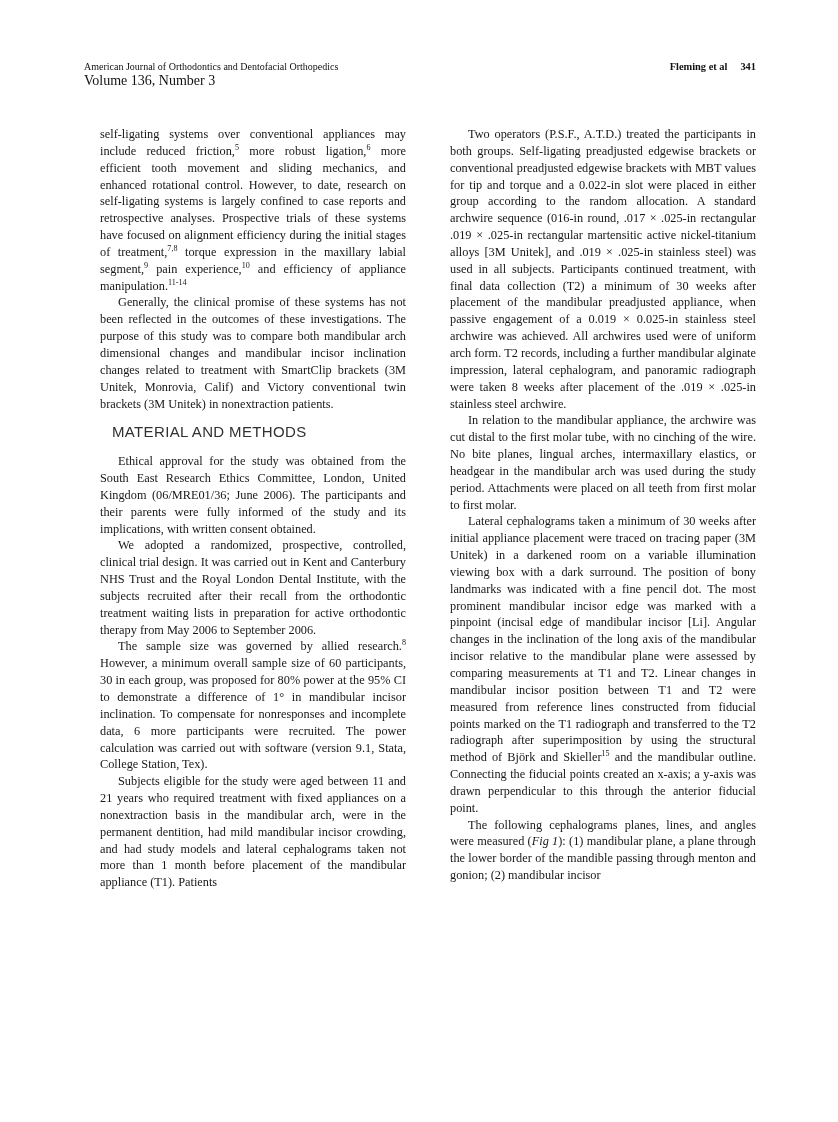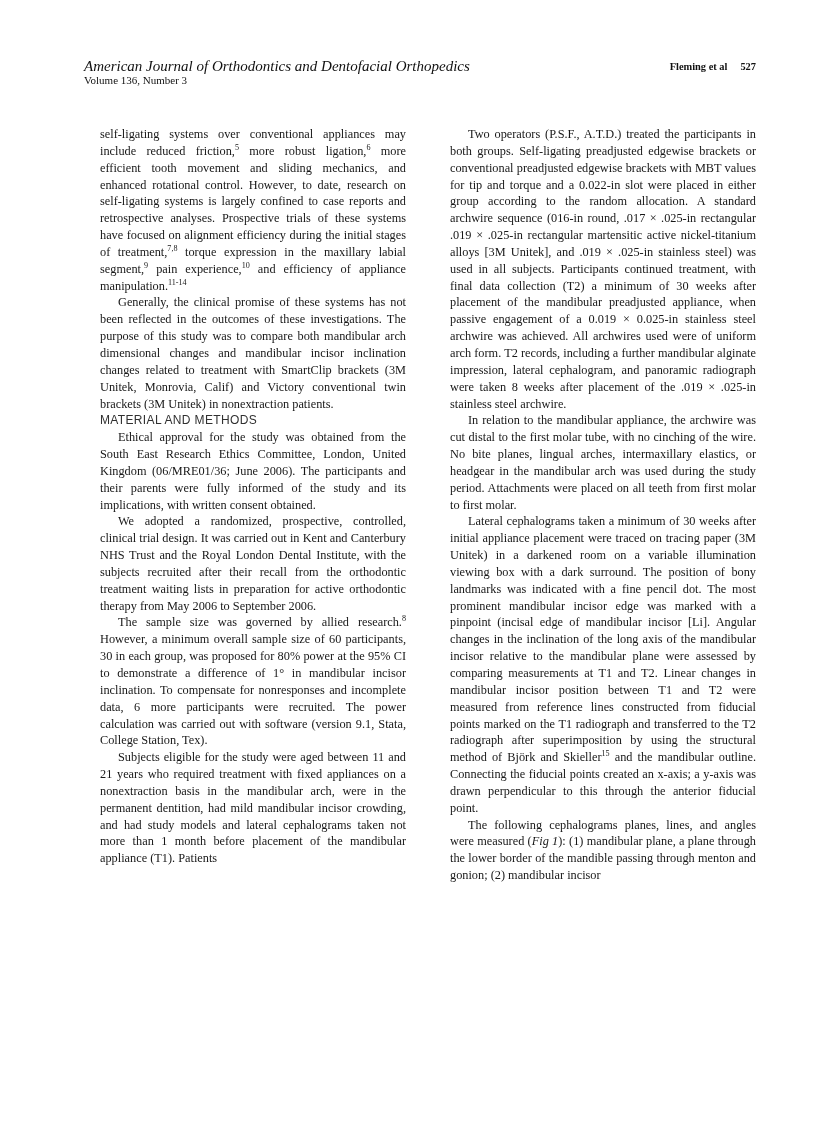--- a/index.html
+++ b/index.html
@@ -34,29 +34,28 @@
     height: 36px;
   }
   .rh-left {
     position: absolute;
     left: 0;
     top: 0;
     width: 480px;
   }
   .rh-journal {
     font-family: "Liberation Serif", serif;
-    font-style: italic;
-    font-size: 15px;
+    font-size: 10px;
     line-height: 13.5px;
     color: #111;
     white-space: nowrap;
   }
   .rh-volume {
     font-family: "Liberation Serif", serif;
-    font-size: 11px;
+    font-size: 14px;
     line-height: 13.5px;
     color: #111;
     white-space: nowrap;
   }
   .rh-right {
     position: absolute;
     right: 0;
     top: 0;
     text-align: right;
     white-space: nowrap;
@@ -89,24 +88,24 @@
     font-size: 12.3px;
     line-height: 16.85px;
     text-align: justify;
     text-justify: inter-word;
     color: #171717;
     hyphens: manual;
   }
   p.indent { text-indent: 18px; }
 
   h2.section-head {
-    margin: 0;
+    margin: 12px;
     font-family: "Liberation Sans", sans-serif;
     font-weight: 400;
-    font-size: 12px;
+    font-size: 15px;
     letter-spacing: 0.35px;
     line-height: 16.85px;
     color: #303030;
     text-transform: none;
   }
   .gap-before-head { margin-top: 20px; }
   .gap-after-head  { margin-top: 7px; }
 
   sup.ref {
     font-size: 8.1px;
@@ -120,21 +119,21 @@
 <body>
 
 <div class="page">
 
   <div class="running-head">
     <div class="rh-left">
       <div class="rh-journal">American Journal of Orthodontics and Dentofacial Orthopedics</div>
       <div class="rh-volume">Volume 136, Number 3</div>
     </div>
     <div class="rh-right">
-      <span class="rh-authors">Fleming et al</span><span>527</span>
+      <span class="rh-authors">Fleming et al</span><span>341</span>
     </div>
   </div>
 
   <div class="columns">
 
     <div class="col col-left">
 
       <p class="body-par"><span>self-ligating systems over conventional appliances may include reduced friction,</span><sup class="ref">5</sup><span> more robust ligation,</span><sup class="ref">6</sup><span> more efficient tooth movement and sliding mechanics, and enhanced rotational control. However, to date, research on self-ligating systems is largely confined to case reports and retrospective analyses. Prospective trials of these systems have focused on alignment efficiency during the initial stages of treatment,</span><sup class="ref">7,8</sup><span> torque expression in the maxillary labial segment,</span><sup class="ref">9</sup><span> pain experience,</span><sup class="ref">10</sup><span> and efficiency of appliance manipulation.</span><sup class="ref">11-14</sup></p>
 
       <p class="body-par indent">Generally, the clinical promise of these systems has not been reflected in the outcomes of these investigations. The purpose of this study was to compare both mandibular arch dimensional changes and mandibular incisor inclination changes related to treatment with SmartClip brackets (3M Unitek, Monrovia, Calif) and Victory conventional twin brackets (3M Unitek) in nonextraction patients.</p>

